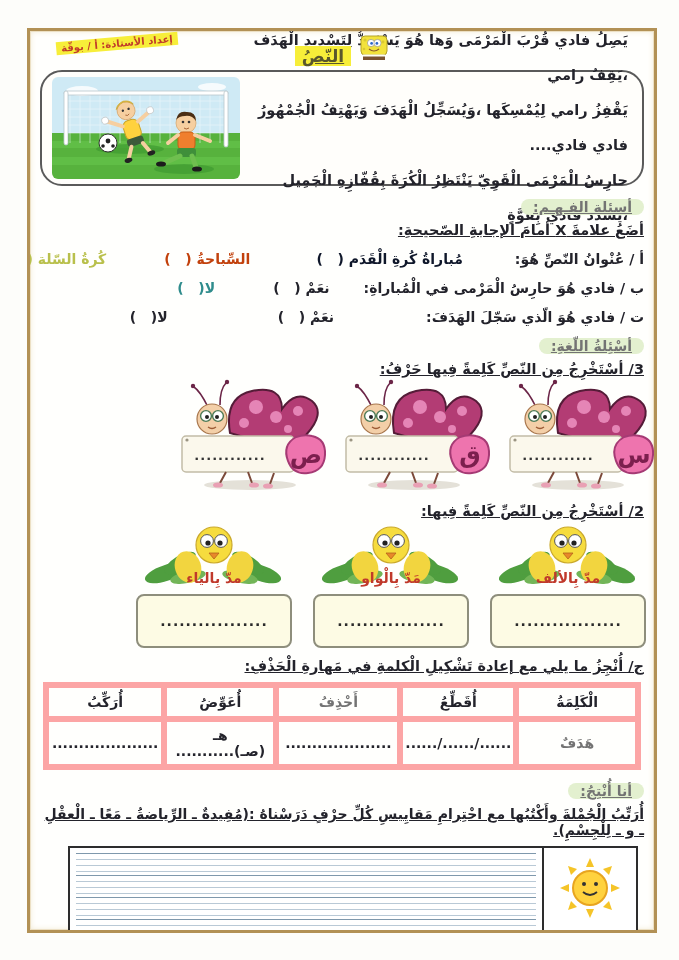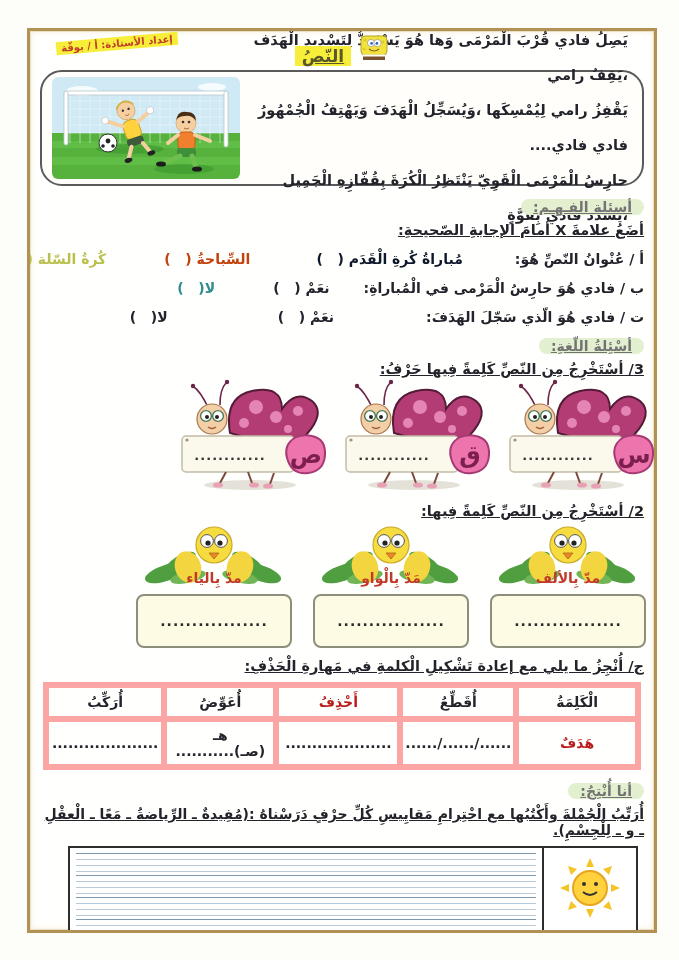--- a/index.html
+++ b/index.html
@@ -55,21 +55,21 @@
   .duck-box{
     box-sizing:border-box;height:54px;margin-top:-5px;
     background:#fdfbe4;border:2px solid #8e8e7c;border-radius:8px;
     display:flex;align-items:center;justify-content:center;
     font-size:14px;font-weight:700;letter-spacing:1px;color:#2a2a2a;
   }
   table.htable{width:99%;border-collapse:collapse;direction:rtl;margin:8px auto 0 auto;font-size:14px;font-weight:700;}
   table.htable th, table.htable td{border:6px solid #fca5a5;text-align:center;padding:2px 2px;}
   table.htable th{height:24px;font-weight:800;}
   table.htable td{height:38px;}
-  .red{color:#b91c1c;}
+  .red{color:#737373;}
   .writebox{box-sizing:border-box;display:flex;margin:8px 6px 0 28px;height:88px;border:2.5px solid #2d2d2d;background:#fff;}
   .writelines{
     flex:1;margin:5px 6px;
     background:repeating-linear-gradient(
       to bottom,
       #7f98ac 0 1.4px, transparent 1.4px 6px,
       #b9c9d6 6px 7px, transparent 7px 12px,
       #b9c9d6 12px 13px, transparent 13px 18px,
       #b9c9d6 18px 19px, transparent 19px 22px
     );

